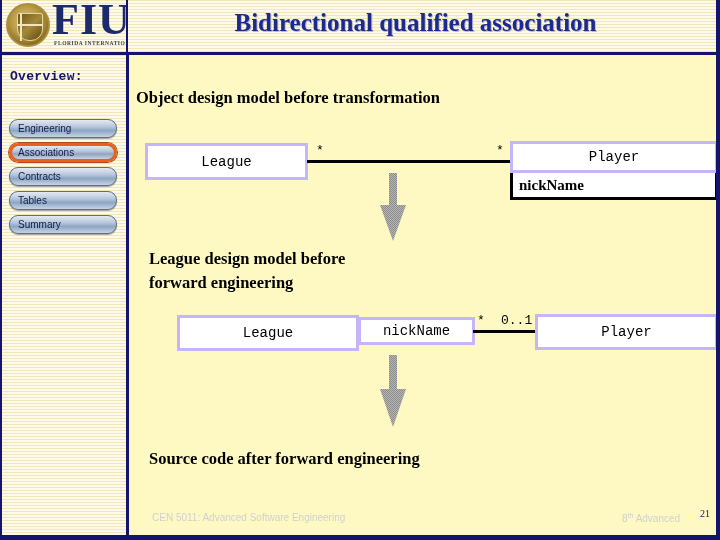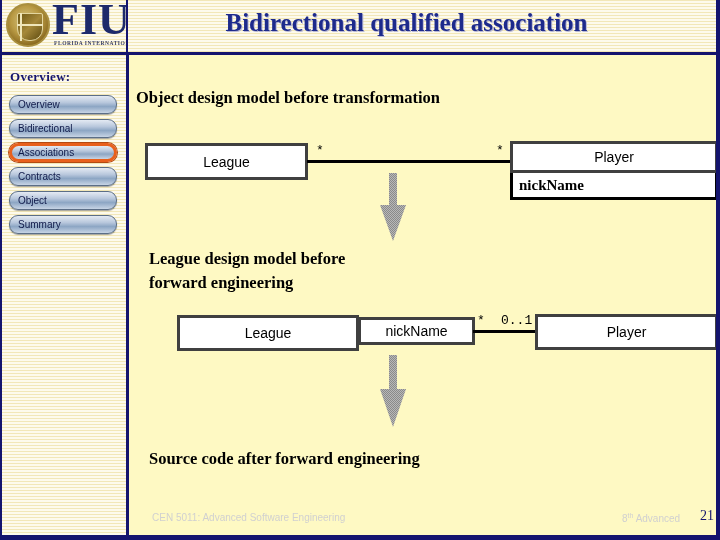--- a/index.html
+++ b/index.html
@@ -79,41 +79,41 @@
     letter-spacing:.55px;
     color:#3a3f63;
     white-space:nowrap;
     font-weight:bold;
   }
   #logo-edge{
     position:absolute;left:126px;top:0;width:2px;height:52px;
     background:#14146e;
   }
   #slide-title{
-    position:absolute;left:119px;top:9px;width:575px;
+    position:absolute;left:128px;top:9px;width:575px;
     text-align:center;
     font-family:"Liberation Serif", serif;
     font-weight:bold;
     font-size:25px;
     color:#1d2a8c;
     white-space:nowrap;
     text-shadow:1px 1px 0 #b9b9d4;
   }
 
   
   #sidebar{
     position:absolute;left:0;top:55px;width:127px;height:485px;
   }
   #sidebar-edge{
     position:absolute;left:126px;top:55px;width:3px;height:485px;
     background:#14146e;
   }
   #sidebar-heading{
     position:absolute;left:10px;top:14px;
-    font-family:Liberation Serif, serif;
+    font-family:Liberation Mono, monospace;
     font-weight:bold;font-size:13px;
     color:#14146e;
     letter-spacing:.3px;
   }
   .side-btn{
     position:absolute;left:9px;width:108px;height:19px;
     border-radius:9px;
     background:linear-gradient(to bottom,#e4eaf3 0%, #b9c8dd 38%, #8da6c4 62%, #c7d4e5 100%);
     border:1px solid #5b6e87;
     box-sizing:border-box;
@@ -146,23 +146,23 @@
     font-size:16.5px;
     color:#000000;
     white-space:pre;
     line-height:24px;
   }
 
   
   .uml-box{
     position:absolute;
     background:#ffffff;
-    border:3px solid #404040;
-    box-sizing:border-box;
-    font-family:Liberation Sans, sans-serif;
+    border:3px solid #c4b5fd;
+    box-sizing:border-box;
+    font-family:Liberation Mono, monospace;
     font-size:14px;
     color:#000;
     display:flex;
     align-items:center;
     justify-content:center;
     white-space:nowrap;
   }
   .uml-attr{
     position:absolute;
     background:#ffffff;
@@ -207,21 +207,21 @@
     position:absolute;left:622px;top:512px;
     font-family:"Liberation Sans", sans-serif;
     font-size:10px;
     color:#d0d0d0;
     white-space:nowrap;
   }
   #footer-lecture sup{font-size:7px;}
   #page-number{
     position:absolute;left:700px;top:508px;
     font-family:"Liberation Serif", serif;
-    font-size:14px;
+    font-size:10px;
     color:#14146e;
   }
   #edge-right{
     position:absolute;left:716px;top:0;width:4px;height:540px;
     background:#14146e;
   }
   #edge-bottom{
     position:absolute;left:0;top:535px;width:720px;height:5px;
     background:#14146e;
   }
@@ -249,25 +249,24 @@
     </div>
     <div id="logo-edge"></div>
 
     <div id="slide-title">Bidirectional qualified association</div>
     <div id="header-rule"></div>
   </div>
 
   <div id="sidebar" class="stripes">
     <div id="sidebar-heading">Overview:</div>
 
-    <div class="side-btn" style="top:40px">Overview</div>
-    <div class="side-btn" style="top:64px">Bidirectional</div>
+    <div class="side-btn" style="top:64px">Engineering</div>
     <div class="side-btn active" style="top:88px">Associations</div>
     <div class="side-btn" style="top:112px">Contracts</div>
-    <div class="side-btn" style="top:136px">Object</div>
+    <div class="side-btn" style="top:136px">Tables</div>
     <div class="side-btn" style="top:160px">Summary</div>
   </div>
   <div id="sidebar-edge"></div>
 
   <div id="content">
 
     <div class="section-title" style="left:7px;top:31px">Object design model before transformation</div>
 
     <div class="uml-box" style="left:16px;top:88px;width:163px;height:37px">League</div>
 

